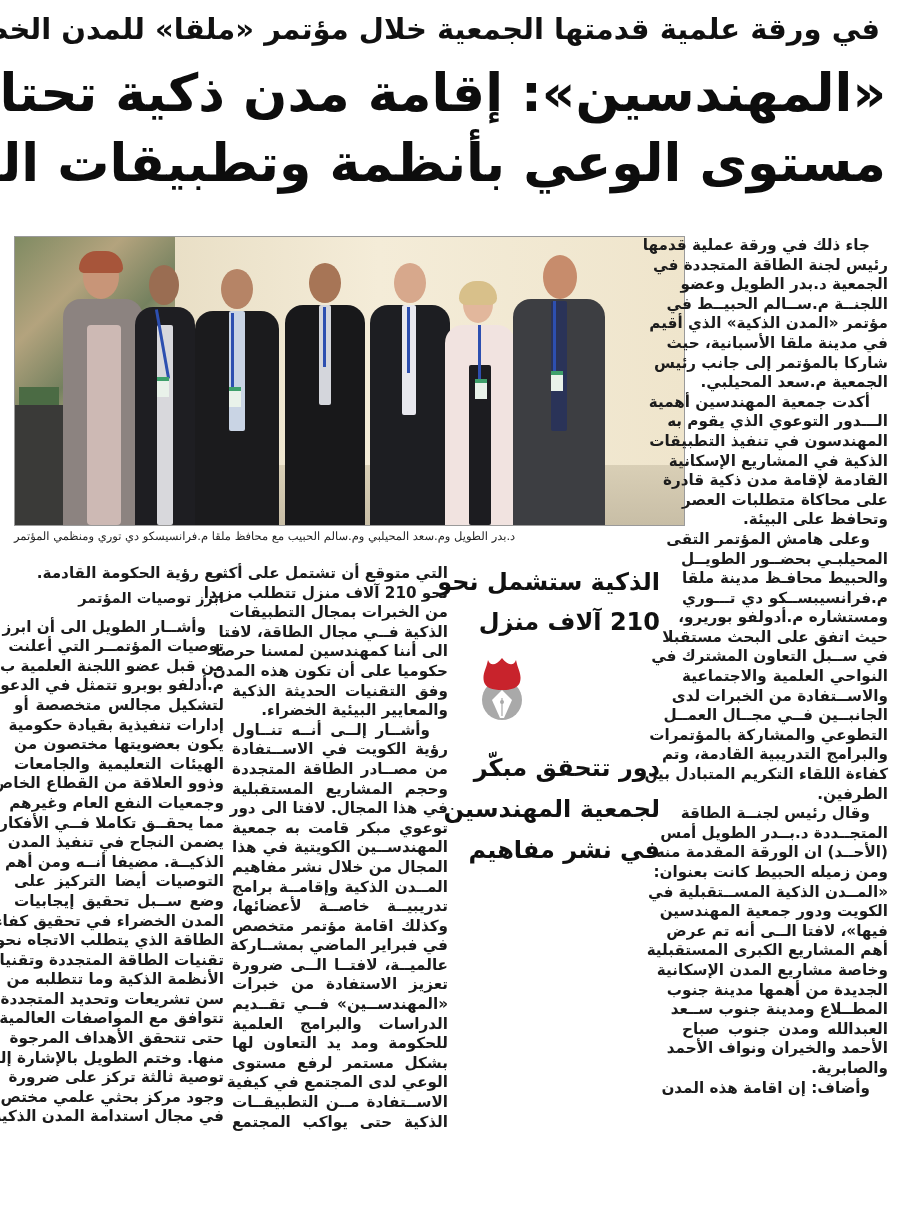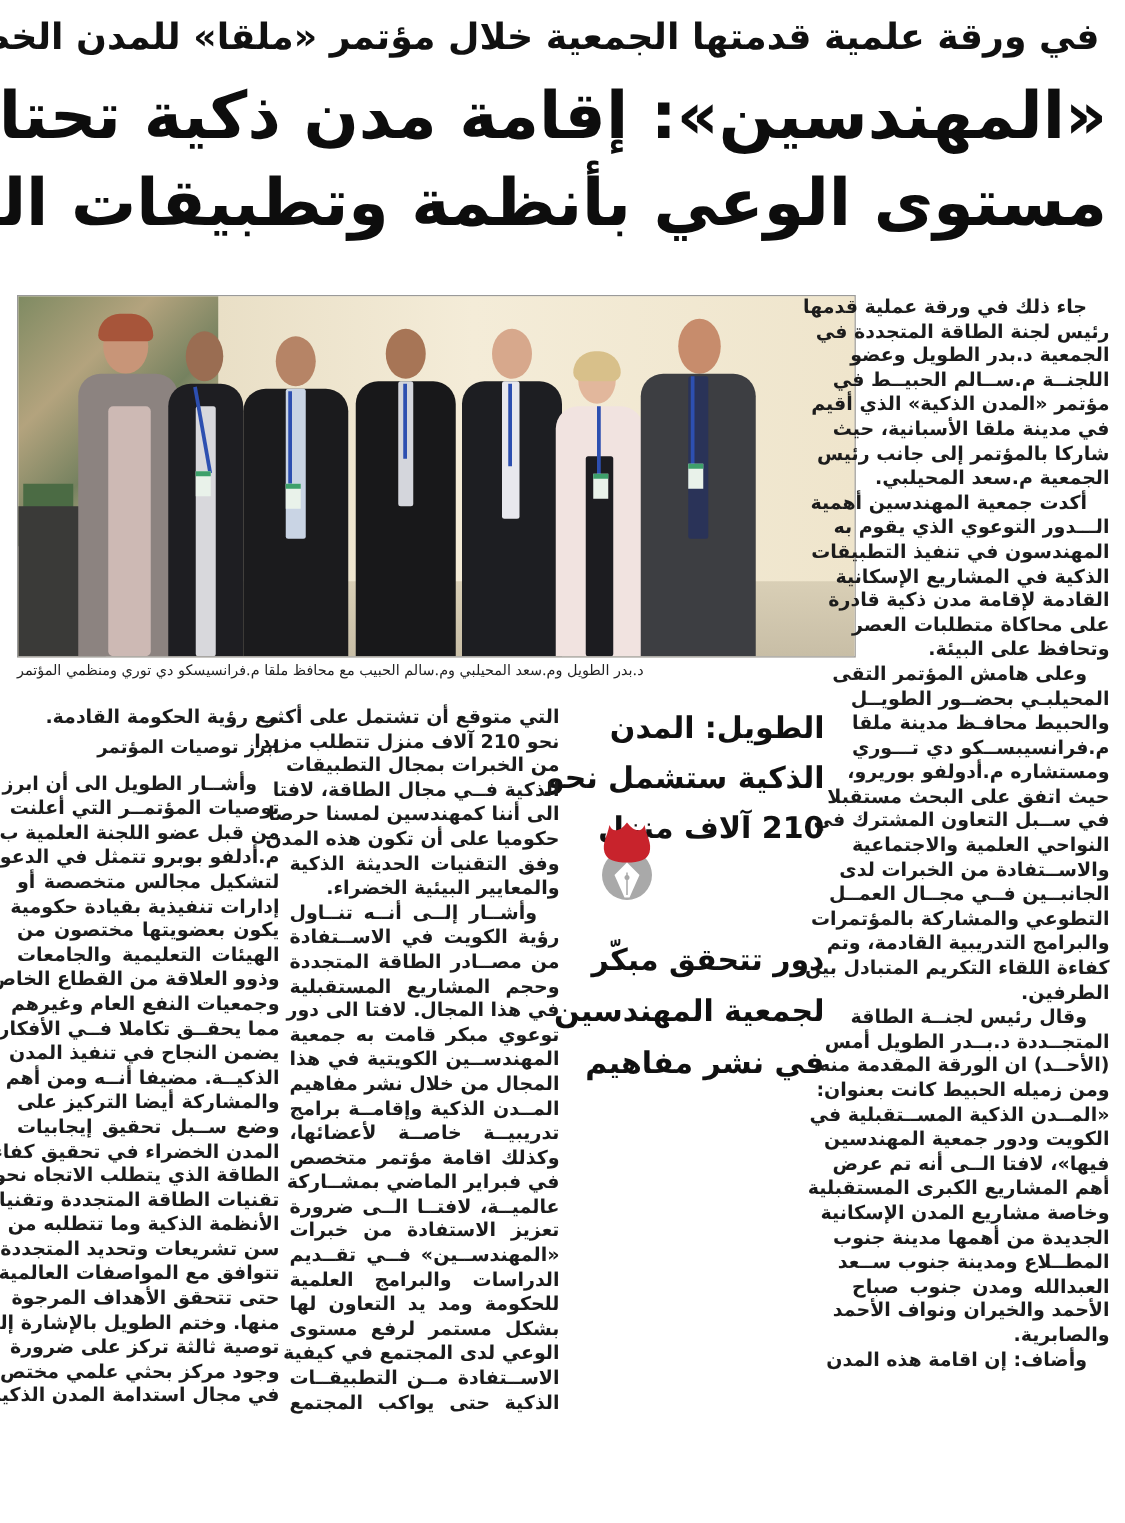--- a/index.html
+++ b/index.html
@@ -308,21 +308,20 @@
       <span class="ln">الأحمد والخيران ونواف الأحمد</span>
       <span class="ln last">والصابرية.</span>
     </p>
     <p>
       <span class="ln indent last">وأضاف: إن اقامة هذه المدن</span>
     </p>
   </div>
 
   <div class="col col-pull">
     <div class="pull-quote">
-      <span class="pq-line">الطويل: المدن</span>
       <span class="pq-line">الذكية ستشمل نحو</span>
       <span class="pq-line">210 آلاف منزل</span>
     </div>
   </div>
 
   <svg class="pen-logo" viewBox="0 0 44 66">
     <circle cx="20" cy="44" r="20" fill="#a9a9a9"></circle>
     <path d="M20 2 C26 10 32 10 34 4 C36 14 40 18 38 26 C36 32 30 34 20 34 C10 34 4 32 2 26 C0 18 4 14 6 4 C8 10 14 10 20 2 Z" fill="#c8232c"></path>
     <path d="M20 34 L30 44 L22 62 L18 62 L10 44 Z" fill="#ffffff"></path>
     <line x1="20" y1="42" x2="20" y2="60" stroke="#a9a9a9" stroke-width="1.2"></line>
@@ -383,21 +382,21 @@
       <span class="ln">م.أدلفو بوبرو تتمثل في الدعوة</span>
       <span class="ln">لتشكيل مجالس متخصصة أو</span>
       <span class="ln">إدارات تنفيذية بقيادة حكومية</span>
       <span class="ln">يكون بعضويتها مختصون من</span>
       <span class="ln">الهيئات التعليمية والجامعات</span>
       <span class="ln">وذوو العلاقة من القطاع الخاص</span>
       <span class="ln">وجمعيات النفع العام وغيرهم</span>
       <span class="ln">مما يحقــق تكاملا فــي الأفكار</span>
       <span class="ln">يضمن النجاح في تنفيذ المدن</span>
       <span class="ln">الذكيــة. مضيفا أنــه ومن أهم</span>
-      <span class="ln">والمشاركة أيضا التركيز على</span>
+      <span class="ln">التوصيات أيضا التركيز على</span>
       <span class="ln">وضع ســبل تحقيق إيجابيات</span>
       <span class="ln">المدن الخضراء في تحقيق كفاءة</span>
       <span class="ln">الطاقة الذي يتطلب الاتجاه نحو</span>
       <span class="ln">تقنيات الطاقة المتجددة وتقنيات</span>
       <span class="ln">الأنظمة الذكية وما تتطلبه من</span>
       <span class="ln">سن تشريعات وتحديد المتجددة</span>
       <span class="ln">تتوافق مع المواصفات العالمية</span>
       <span class="ln">حتى تتحقق الأهداف المرجوة</span>
       <span class="ln">منها. وختم الطويل بالإشارة إلى</span>
       <span class="ln">توصية ثالثة تركز على ضرورة</span>

